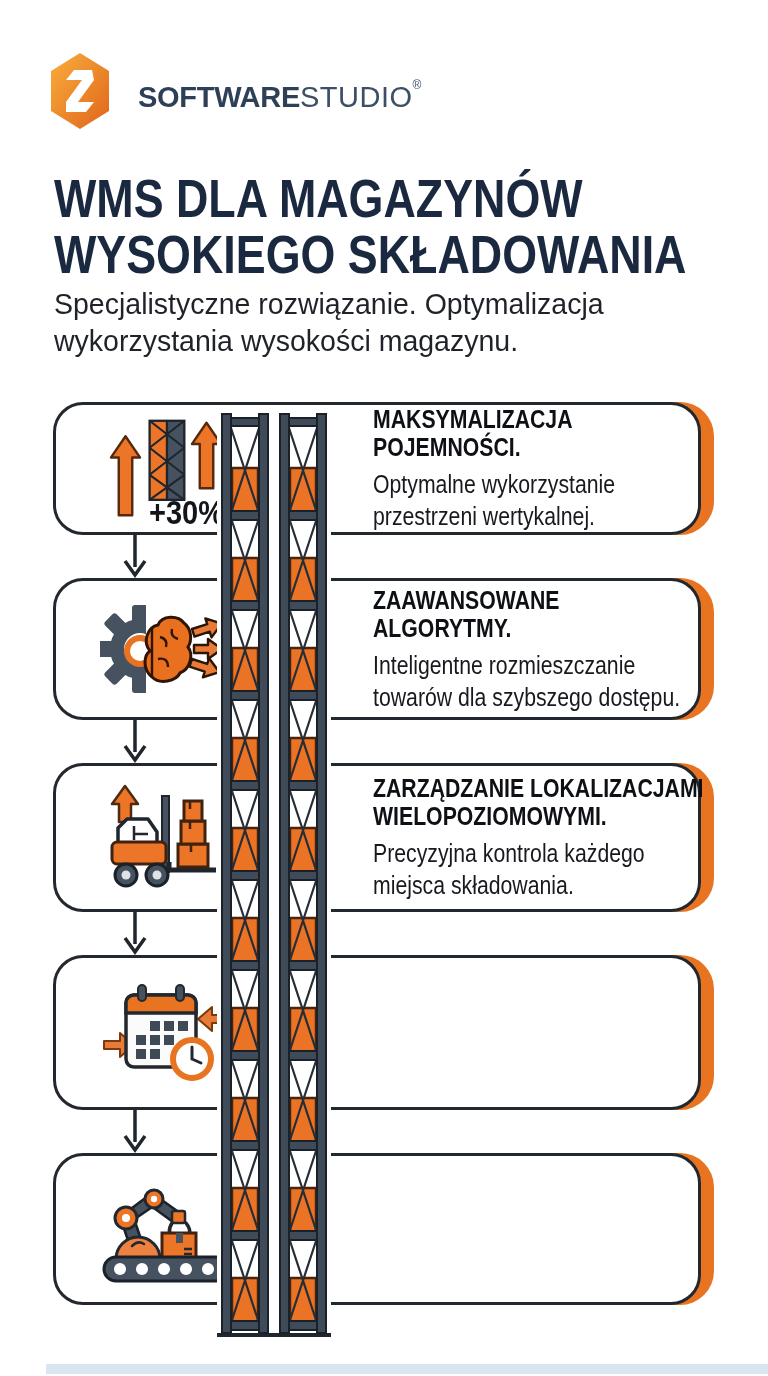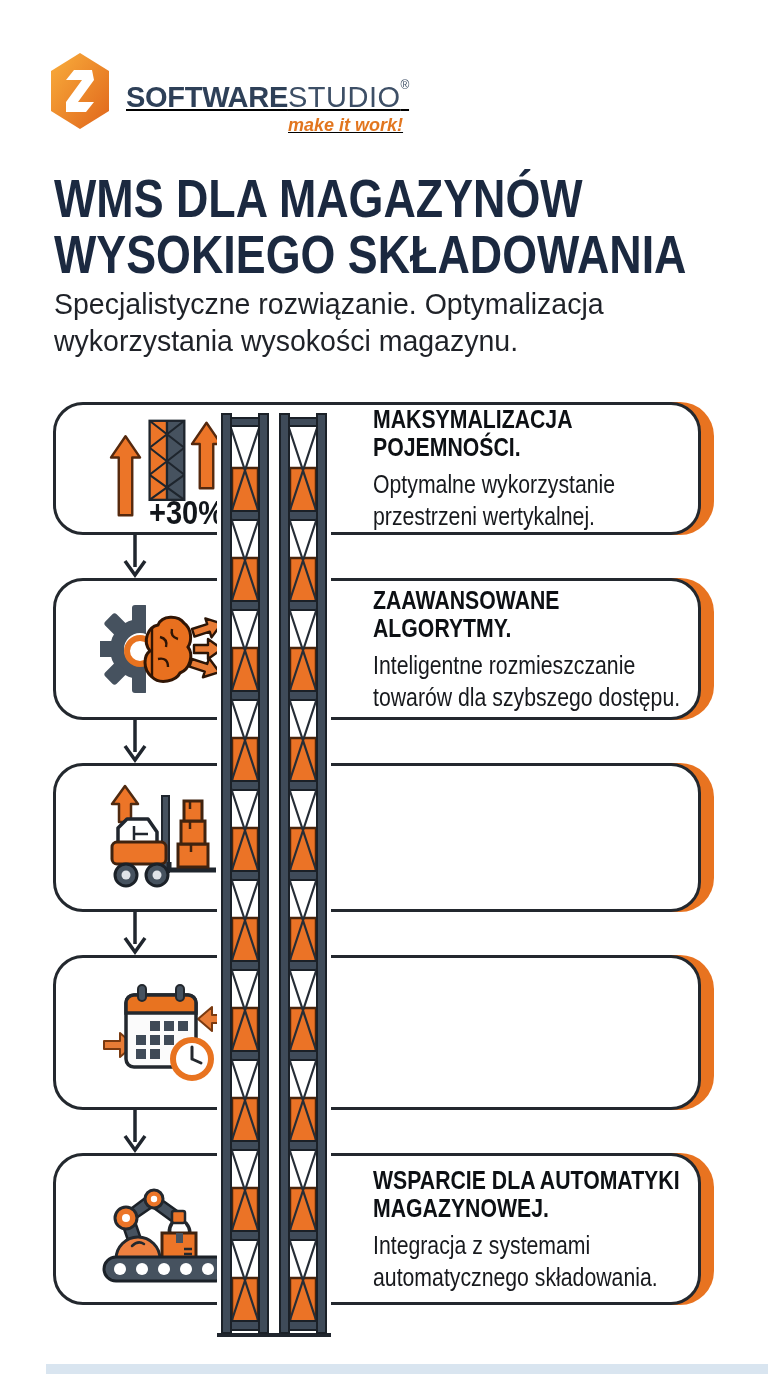--- a/index.html
+++ b/index.html
@@ -3,21 +3,21 @@
 <meta charset="utf-8">
 <style>
   html,body { margin:0; padding:0; }
   body {
     width:768px; height:1376px; position:relative; overflow:hidden;
     background:#ffffff; font-family:"Liberation Sans", sans-serif;
   }
   
   .logo { position:absolute; left:48px; top:52px; display:flex; }
   .logo-mark { width:64px; height:78px; flex:0 0 64px; }
-  .logo-text { margin-left:14px; padding-top:26px;text-decoration:underline; }
+  .logo-text { margin-left:26px; padding-top:26px; }
   .logo-name { font-size:29px; font-weight:800; color:#2E4058; letter-spacing:-0.3px; white-space:nowrap; }
   .lt-light { font-weight:400; color:#3D4F66; letter-spacing:0.5px; }
   .reg { font-size:12px; color:#3D4F66; vertical-align:18px; font-weight:400; }
   .tagline { text-align:right; font-size:18px; font-style:italic; font-weight:700; color:#E2761F; margin-top:1px; padding-right:6px; }
   
   .title {
     position:absolute; left:54px; top:170px; margin:0;
     font-size:54px; font-weight:800; color:#1B2940; line-height:56px;
     transform:scaleX(.83); transform-origin:left top; white-space:nowrap;
   }
@@ -68,21 +68,20 @@
       <linearGradient id="hexg" x1="0" y1="0" x2="1" y2="1">
         <stop offset="0" stop-color="#F9AE3C"></stop>
           <stop offset="1" stop-color="#E0651B"></stop>
       </linearGradient>
     </defs>
     <polygon points="32,1 61,19 61,59 32,77 3,59 3,19" fill="url(#hexg)"></polygon>
     <path d="M44 18 L26 18 L18 28 L34 28 L18 50 L18 60 L38 60 L46 50 L30 50 L46 28 Z" fill="#ffffff"></path>
   </svg>
   <div class="logo-text">
     <div class="logo-name"><span>SOFTWARE</span><span class="lt-light">STUDIO</span><span class="reg">®</span></div>
-    <div class="tagline">make it work!</div>
   </div>
 </div>
 
 <h1 class="title">
   <span>WMS DLA MAGAZYNÓW</span>
   <span>WYSOKIEGO SKŁADOWANIA</span>
 </h1>
 <p class="subtitle">
   <span>Specjalistyczne rozwiązanie. Optymalizacja</span>
   <span>wykorzystania wysokości magazynu.</span>
@@ -186,20 +185,30 @@
         <circle cx="57" cy="93" r="4.5" fill="#DFE3E8"></circle>
         <g fill="#EC7528" stroke="#40230F" stroke-width="3">
           <rect x="78" y="62" width="30" height="23"></rect>
           <rect x="81" y="39" width="24" height="23"></rect>
           <rect x="84" y="19" width="18" height="20"></rect>
         </g>
         <path d="M90 19 v8 M90 39 v8 M91 62 v8" stroke="#40230F" stroke-width="2.5"></path>
       </svg>
     </div>
     <div class="rack-spacer"></div>
+    <div class="text-zone">
+      <h2 class="f-heading">
+          <span>ZARZĄDZANIE LOKALIZACJAMI</span>
+          <span>WIELOPOZIOMOWYMI.</span>
+        </h2>
+      <p class="f-desc">
+          <span>Precyzyjna kontrola każdego</span>
+          <span>miejsca składowania.</span>
+        </p>
+    </div>
   </section>
 
   <section class="card c4">
     <div class="icon-zone">
       <svg width="132" height="112" viewBox="0 0 132 112">
         <path d="M4 64 H20 V56 L34 68 L20 80 V72 H4 Z" fill="#E87C36" stroke="#7A3A10" stroke-width="2" stroke-linejoin="round"></path>
         <path d="M128 38 H112 V30 L98 42 L112 54 V46 H128 Z" fill="#E87C36" stroke="#7A3A10" stroke-width="2" stroke-linejoin="round"></path>
         <rect x="26" y="18" width="70" height="72" rx="8" fill="#FBFBFB" stroke="#23282E" stroke-width="3.5"></rect>
         <path d="M26 36 V26 a8 8 0 0 1 8 -8 H88 a8 8 0 0 1 8 8 V36 Z" fill="#E87320" stroke="#23282E" stroke-width="3.5"></path>
         <rect x="38" y="8" width="8" height="16" rx="4" fill="#46525F" stroke="#23282E" stroke-width="2"></rect>
@@ -242,30 +251,20 @@
         <g fill="#ffffff">
           <circle cx="20" cy="96" r="6"></circle>
             <circle cx="42" cy="96" r="6"></circle>
             <circle cx="64" cy="96" r="6"></circle>
             <circle cx="86" cy="96" r="6"></circle>
             <circle cx="108" cy="96" r="6"></circle>
         </g>
       </svg>
     </div>
     <div class="rack-spacer"></div>
-    <div class="text-zone">
-      <h2 class="f-heading">
-          <span>WSPARCIE DLA AUTOMATYKI</span>
-          <span>MAGAZYNOWEJ.</span>
-        </h2>
-      <p class="f-desc">
-          <span>Integracja z systemami</span>
-          <span>automatycznego składowania.</span>
-        </p>
-    </div>
   </section>
 
   <svg class="gap-arrow ga1" viewBox="0 0 28 44">
       <line x1="14" y1="0" x2="14" y2="32" stroke="#20262E" stroke-width="3.5"></line>
       <polyline points="4,26 14,40 24,26" fill="none" stroke="#20262E" stroke-width="3.5"></polyline>
     </svg>
   <svg class="gap-arrow ga2" viewBox="0 0 28 44">
       <line x1="14" y1="0" x2="14" y2="32" stroke="#20262E" stroke-width="3.5"></line>
       <polyline points="4,26 14,40 24,26" fill="none" stroke="#20262E" stroke-width="3.5"></polyline>
     </svg>

